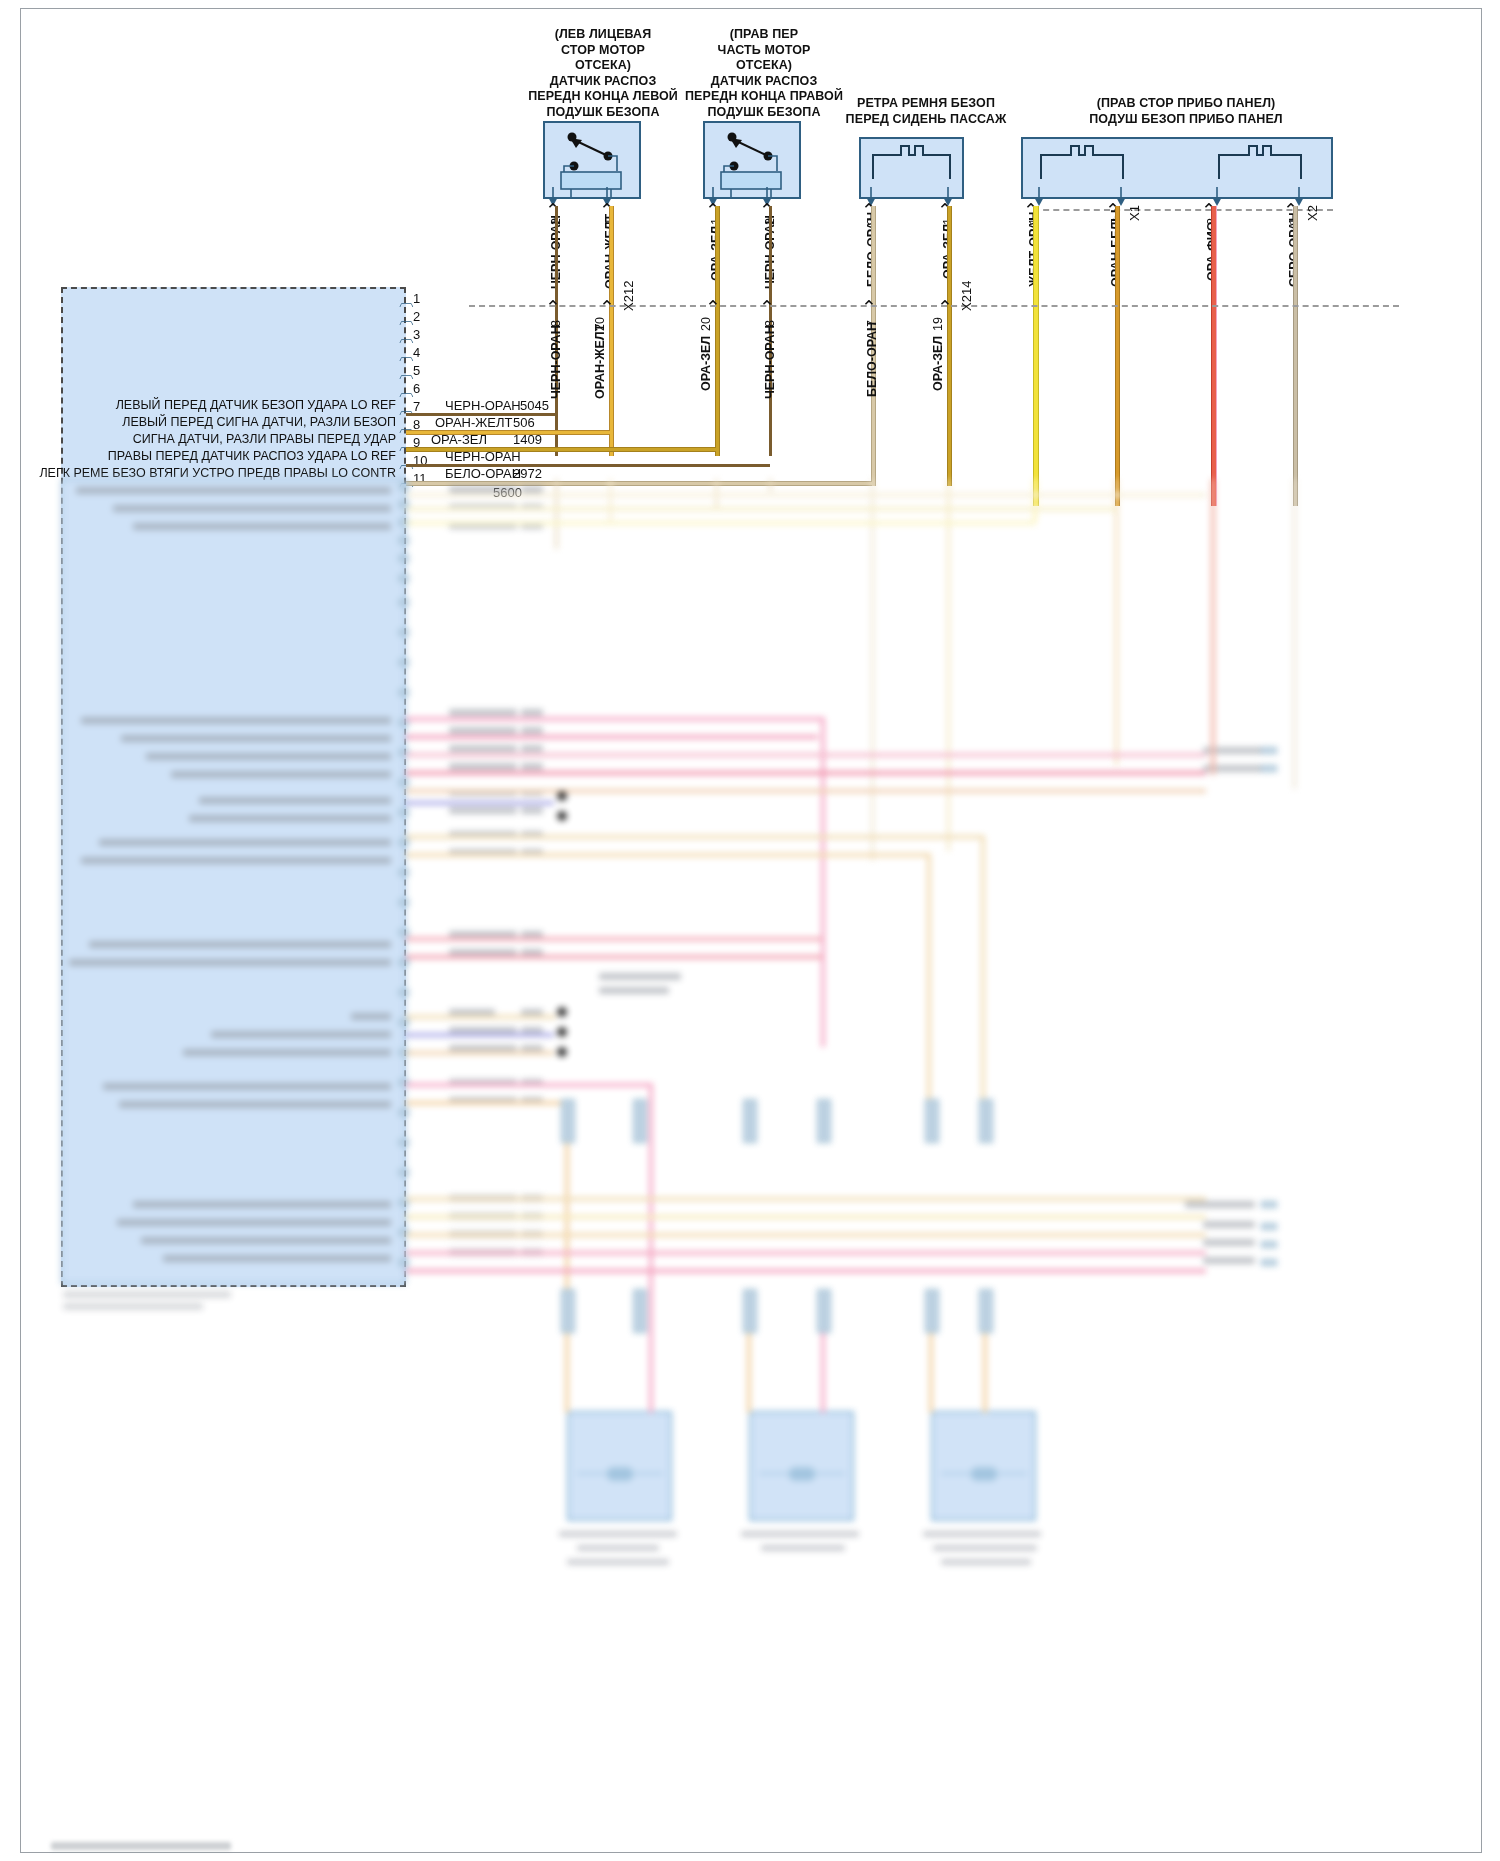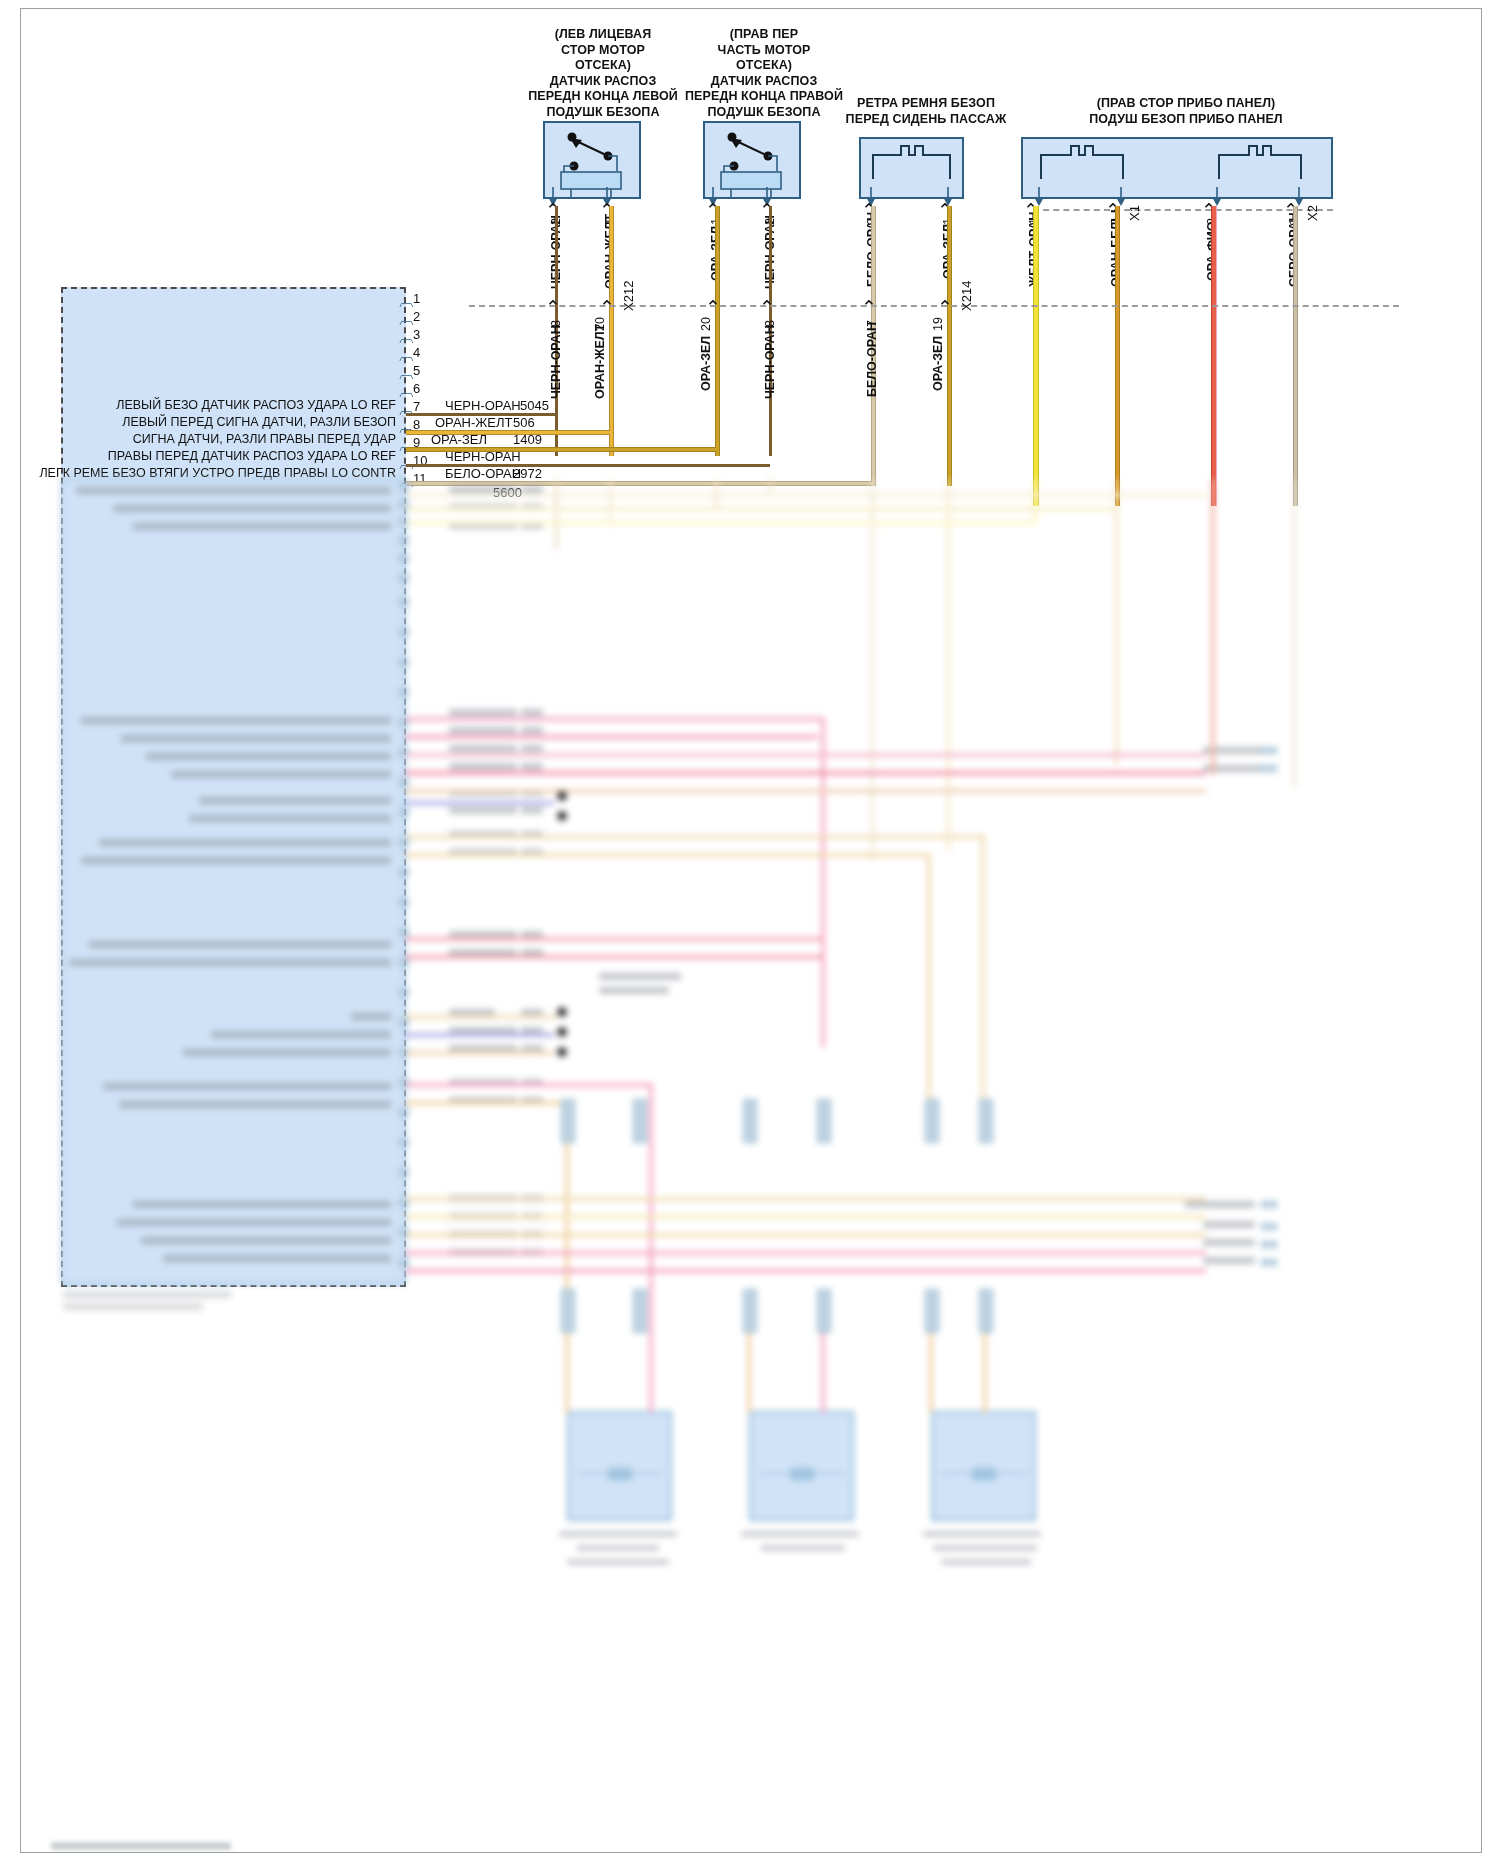--- a/index.html
+++ b/index.html
@@ -239,21 +239,21 @@
     <div class="pin-brk" style="left:0px;top:146px;position:absolute;">︹</div>
     <div class="pin-n" style="left:14px;top:144px;">9</div>
     <div class="pin-brk" style="left:0px;top:164px;position:absolute;">︹</div>
     <div class="pin-n" style="left:14px;top:162px;">10</div>
     <div class="pin-brk" style="left:0px;top:182px;position:absolute;">︹</div>
     <div class="pin-n" style="left:14px;top:180px;">11</div>
   </div>
 
   <div>
 
-    <div class="pin-desc" style="left:0px;top:389px;width:375px;">ЛЕВЫЙ БЕЗО ДАТЧИК РАСПОЗ УДАРА LO REF</div>
+    <div class="pin-desc" style="left:0px;top:389px;width:375px;">ЛЕВЫЙ ПЕРЕД ДАТЧИК БЕЗОП УДАРА LO REF</div>
     <div class="pin-col" style="left:424px;top:389px;">ЧЕРН-ОРАН</div>
     <div class="pin-gauge" style="left:492px;top:389px;padding-left:7px;">5045</div>
     <div class="wire" style="left:385px;top:404px;width:150px;height:3px;background:#7a5c2e;"></div>
 
     <div class="pin-desc" style="left:0px;top:406px;width:375px;">ЛЕВЫЙ ПЕРЕД СИГНА ДАТЧИ, РАЗЛИ БЕЗОП</div>
     <div class="pin-col" style="left:414px;top:406px;">ОРАН-ЖЕЛТ</div>
     <div class="pin-gauge" style="left:492px;top:406px;">506</div>
     <div class="wire" style="left:385px;top:421px;width:204px;height:3px;background:#e8b73a;border-top:1px solid #b8882a;border-bottom:1px solid #b8882a;"></div>
 
     <div class="pin-desc" style="left:0px;top:423px;width:375px;">СИГНА ДАТЧИ, РАЗЛИ ПРАВЫ ПЕРЕД УДАР</div>

